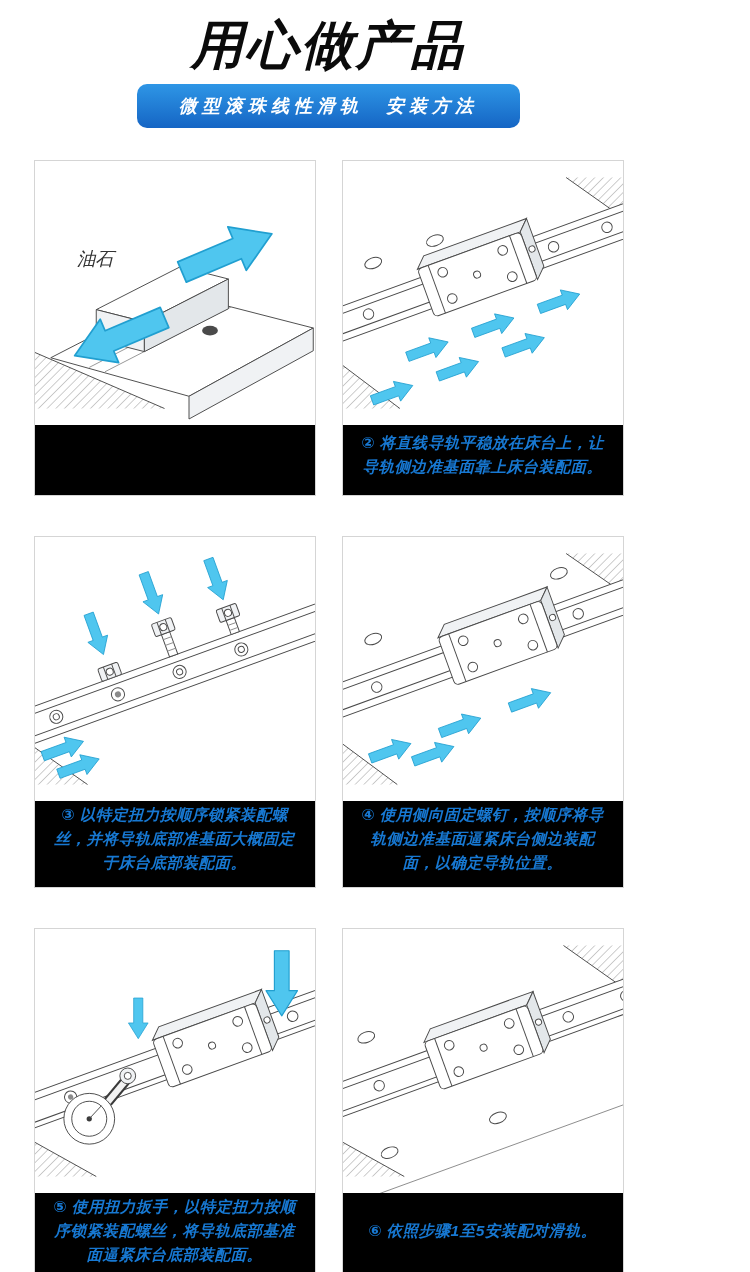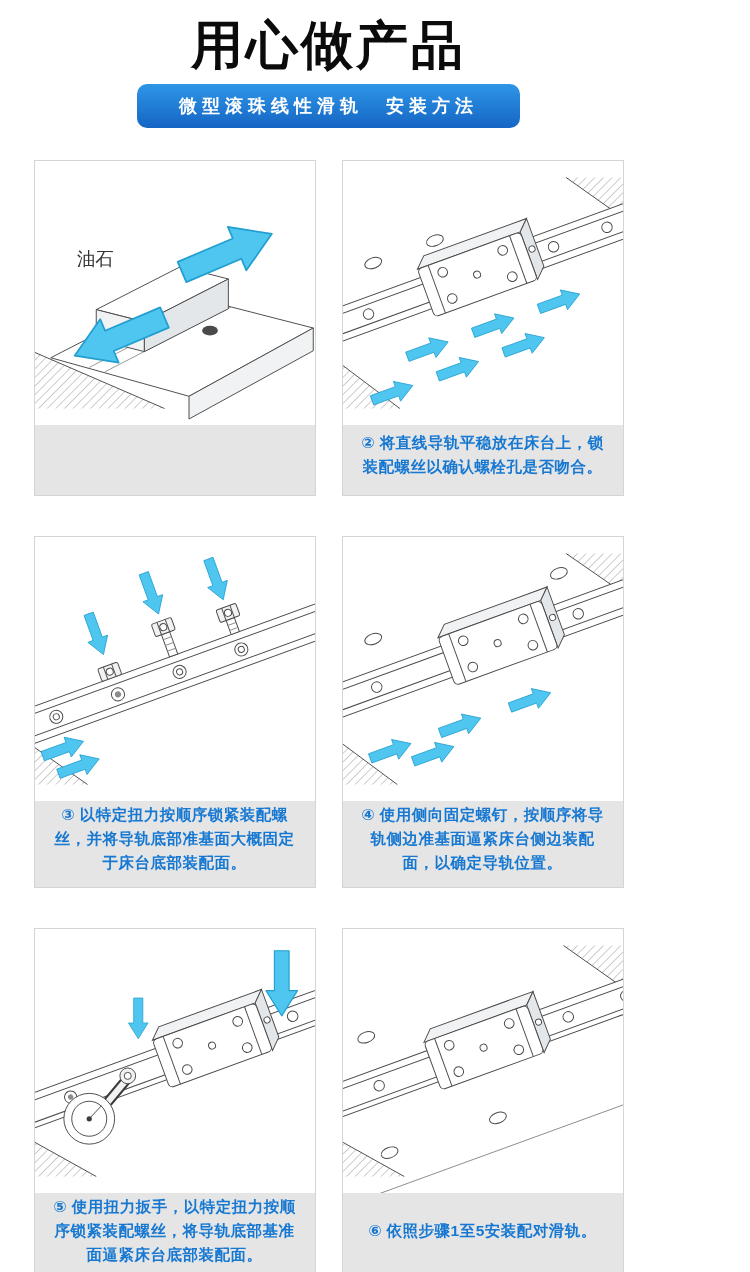--- a/index.html
+++ b/index.html
@@ -1,36 +1,36 @@
 <!DOCTYPE html>
 <html><head>
 <meta charset="utf-8">
 <style>
   html,body{margin:0;padding:0;}
   body{
     width:750px;height:1272px;overflow:hidden;background:#ffffff;
     font-family:"Liberation Sans","DejaVu Sans",sans-serif;
     -webkit-font-smoothing:antialiased;
   }
-  .page{width:657px;height:1272px;display:flex;flex-direction:column;align-items:center;}
+  .page{width:657px;height:1272px;display:flex;flex-direction:column;align-items:center;font-style:italic;}
   .title{
     margin:0;padding-top:14px;font-size:52px;font-weight:900;color:#0b0b0b;
     letter-spacing:3px;text-align:center;line-height:1.2;
   }
   .banner{
     margin-top:8px;background:linear-gradient(180deg,#2e96e6,#1565c4);
     color:#fff;font-size:18px;font-weight:600;letter-spacing:5px;
     padding:10px 42px;border-radius:10px;white-space:nowrap;
   }
   .grid{
     display:grid;grid-template-columns:1fr 1fr;column-gap:26px;row-gap:40px;
     padding:0 40px;margin-top:32px;width:670px;box-sizing:border-box;
   }
   .panel{
-    margin:0;border:1px solid #d5d5d5;background:#e5e5e5;
+    margin:0;border:1px solid #d5d5d5;background:#000000;
     display:flex;flex-direction:column;overflow:hidden;
   }
   .illus{width:100%;height:264px;display:block;background:#fff;}
   .cap{
     flex:1;min-height:56px;display:flex;align-items:center;justify-content:center;
     text-align:center;color:#1778d2;font-size:15.5px;font-weight:600;
     line-height:1.55;padding:2px 14px 12px;letter-spacing:0.5px;
   }
   .lw{stroke:#4a4a4a;stroke-width:1.1;fill:none;}
   .lw2{stroke:#8a8a8a;stroke-width:1;fill:none;}
@@ -119,21 +119,21 @@
           <g>
             <path class="arw" d="M0 -7 L38 -7 L38 -15 L62 0 L38 15 L38 7 L0 7 Z" transform="translate(60 172) scale(0.8)"></path>
             <path class="arw" d="M0 -7 L38 -7 L38 -15 L62 0 L38 15 L38 7 L0 7 Z" transform="translate(140 172) scale(0.8)"></path>
             <path class="arw" d="M0 -7 L38 -7 L38 -15 L62 0 L38 15 L38 7 L0 7 Z" transform="translate(220 172) scale(0.8)"></path>
             <path class="arw" d="M0 -7 L38 -7 L38 -15 L62 0 L38 15 L38 7 L0 7 Z" transform="translate(5 205) scale(0.8)"></path>
             <path class="arw" d="M0 -7 L38 -7 L38 -15 L62 0 L38 15 L38 7 L0 7 Z" transform="translate(85 205) scale(0.8)"></path>
             <path class="arw" d="M0 -7 L38 -7 L38 -15 L62 0 L38 15 L38 7 L0 7 Z" transform="translate(165 205) scale(0.8)"></path>
           </g>
         </g>
       </svg>
-      <figcaption class="cap">② 将直线导轨平稳放在床台上，锁装配螺丝以确认螺栓孔是否吻合。</figcaption>
+      <figcaption class="cap">② 将直线导轨平稳放在床台上，让导轨侧边准基面靠上床台装配面。</figcaption>
     </figure>
 
     <figure class="panel">
       <svg class="illus" viewBox="0 0 320 264">
         <defs>
           <pattern id="h3" width="7" height="7" patternUnits="userSpaceOnUse" patternTransform="rotate(45)">
             <line x1="0" y1="0" x2="0" y2="7" stroke="#909090" stroke-width="1"></line>
           </pattern>
         </defs>
         <g>

